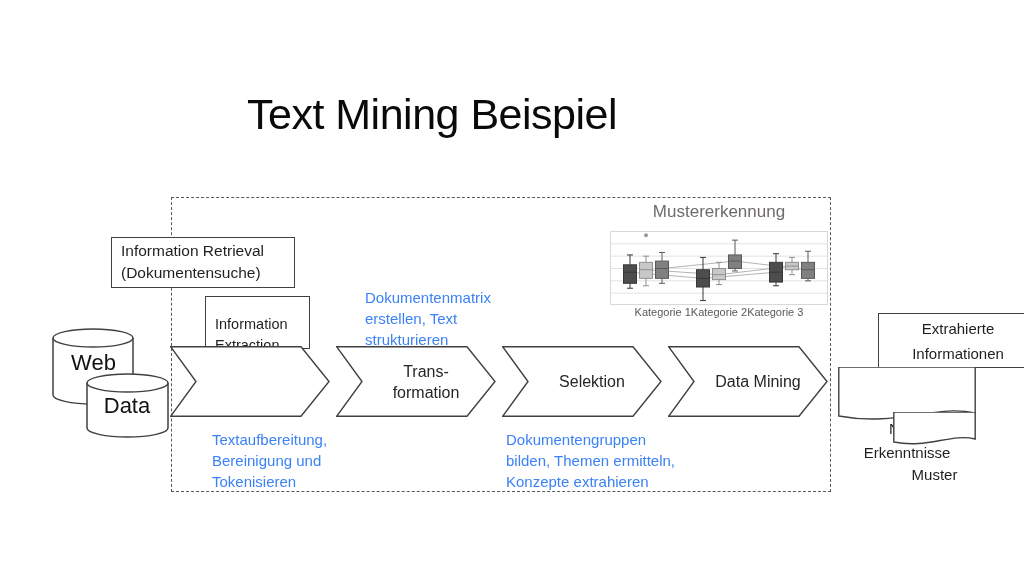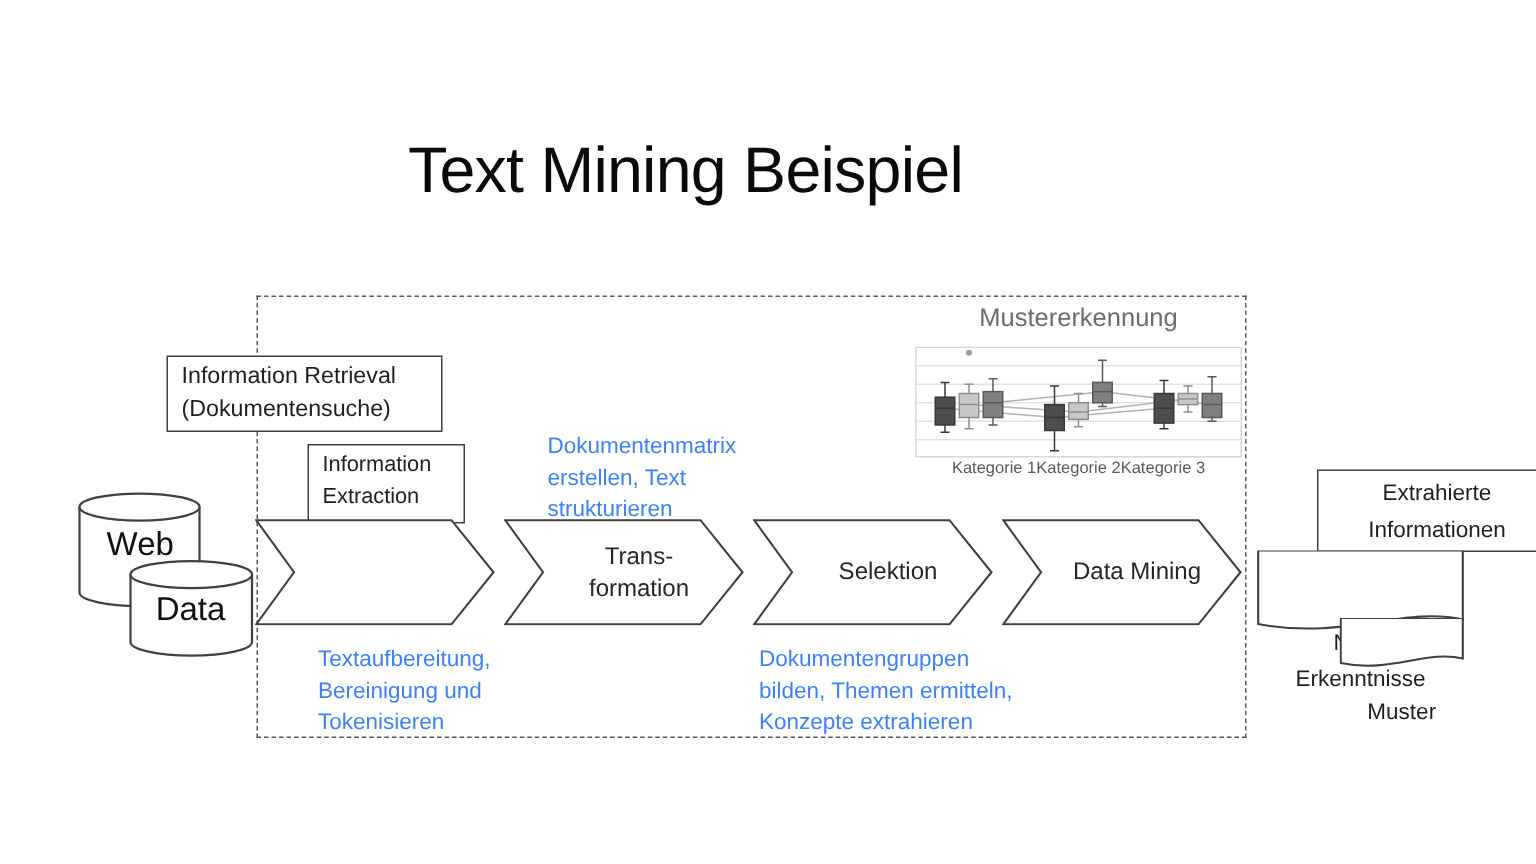--- a/index.html
+++ b/index.html
@@ -1,28 +1,28 @@
 <!DOCTYPE html>
 <html><head>
 <meta charset="utf-8">
 <style>
   html,body{margin:0;padding:0;background:#fff;}
   body{width:1024px;height:576px;position:relative;overflow:hidden;
        font-family:"Liberation Sans", sans-serif;color:#1f1f1f;}
   .abs{position:absolute;}
   .ml{white-space:pre-line;}
   .page-title{left:0;top:90px;width:864px;text-align:center;
-              font-size:43px;font-weight:400;color:#0a0a0a;letter-spacing:-.5px;margin-left:25px;}
+              font-size:43px;font-weight:400;color:#0a0a0a;letter-spacing:-.5px;}
   .dashed-box{left:171px;top:197px;width:660px;height:295px;
               border:1px dashed #595959;box-sizing:border-box;}
   .wbox{background:#fff;border:1.5px solid #404040;box-sizing:border-box;}
   .ir-box{left:95px;top:237px;width:184px;height:51px;font-size:15.5px;
           line-height:22px;padding:2px 0 0 9px;margin-left:16px;}
   .ie-box{left:205px;top:296px;width:105px;height:53px;font-size:14.5px;
-          line-height:21px;padding:3px 0 0 9px;}
+          line-height:21px;padding:17px 0 0 9px;}
   .cyl-label{font-size:22px;text-align:center;color:#111;}
   .chev{top:346px;height:71px;width:160px;}
   .chev svg{position:absolute;left:0;top:0;}
   .chev .lbl{position:absolute;left:22px;right:2px;top:0;height:71px;
              display:flex;align-items:center;justify-content:center;text-align:center;
              font-size:16px;line-height:21px;color:#262626;}
   .note{font-size:15px;line-height:21px;color:#3b82f6;}
   .pattern-title{left:608px;top:202px;width:222px;text-align:center;
                  font-size:17px;color:#6f6b6b;}
   .cat-row{left:610px;top:306px;width:218px;display:flex;justify-content:center;

